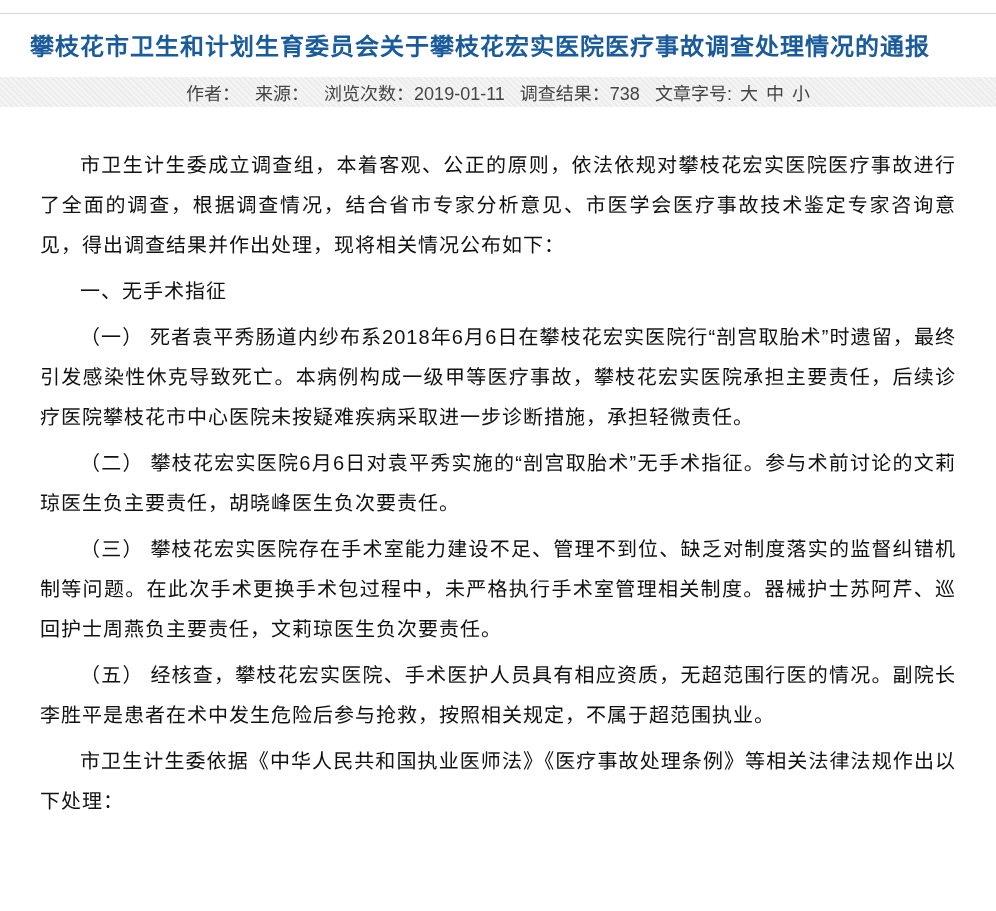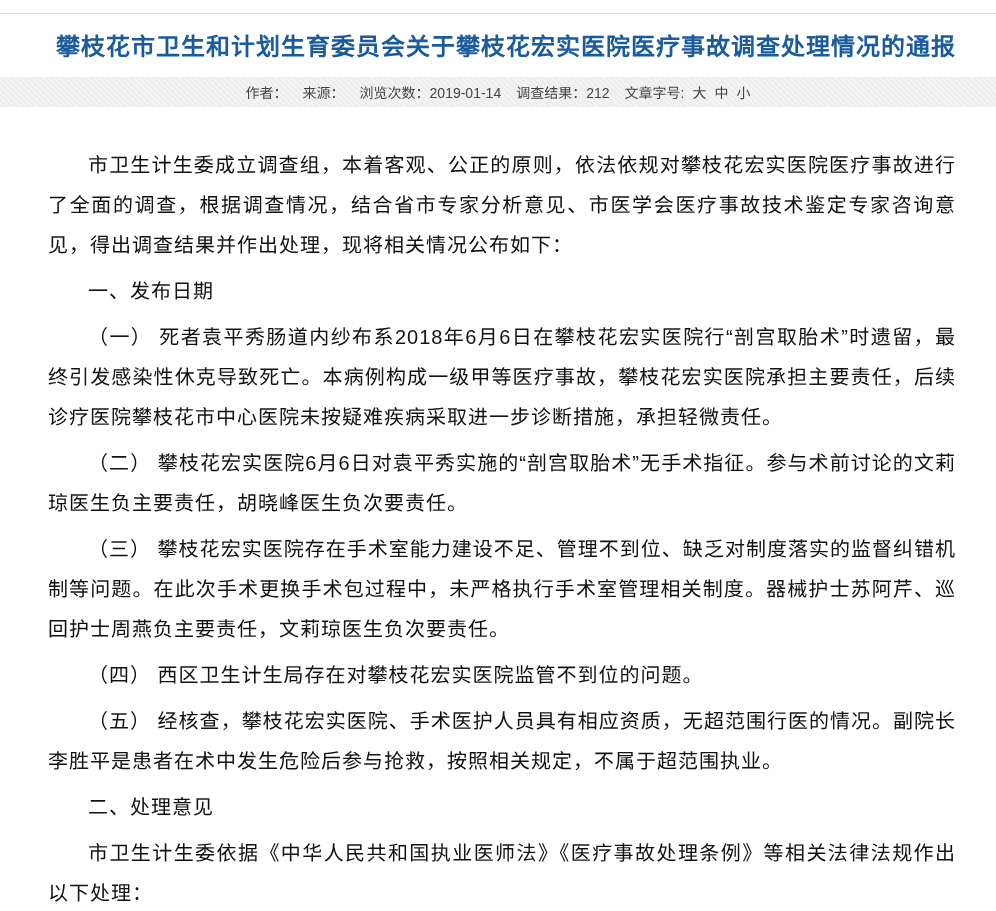--- a/index.html
+++ b/index.html
@@ -13,39 +13,38 @@
   }
   .top-strip {
     height: 14px;
     border-bottom: 1px solid #cfdce6;
     background: #ffffff;
   }
   .page-title {
     color: #1a5b9c;
     font-size: 24px;
     font-weight: bold;
-    text-align: center;
-    padding: 17px 30px 15px 46px;
+    padding: 17px 30px 15px 30px;
     letter-spacing: 1px;
     line-height: 1.3;
     white-space: nowrap;
   }
   .meta-bar {
     height: 30px;
     background-color: #efefef;
     background-image: repeating-linear-gradient(
       45deg,
       #ededed 0px, #ededed 2px,
       #f4f4f4 2px, #f4f4f4 4px
     );
     display: flex;
     align-items: center;
     justify-content: center;
     column-gap: 15px;
-    font-size: 14px;
+    font-size: 18px;
     color: #444444;
   }
   .meta-item { white-space: nowrap; color: #444444; }
   .font-size-group { display: inline-flex; align-items: center; column-gap: 8px; }
   .font-size-option {
     color: #444444;
     text-decoration: none;
     cursor: pointer;
   }
   .article {
@@ -53,49 +52,46 @@
     color: #111111;
   }
   .para {
     font-size: 20px;
     line-height: 40px;
     letter-spacing: 1px;
     text-indent: 2em;
     text-align: justify;
     margin-bottom: 6px;
     color: #111111;
-    margin-left: 8px;
   }
   .para.heading {
     text-align: left;
   }
 </style>
 </head>
 <body>
 
 <div class="top-strip"></div>
 
 <h1 class="page-title">攀枝花市卫生和计划生育委员会关于攀枝花宏实医院医疗事故调查处理情况的通报</h1>
 
 <div class="meta-bar">
   <span class="meta-item">作者：</span>
   <span class="meta-item">来源：</span>
-  <span class="meta-item"><span>浏览次数：</span><span>2019-01-14</span></span>
-  <span class="meta-item"><span>调查结果：</span><span>212</span></span>
+  <span class="meta-item"><span>浏览次数：</span><span>2019-01-11</span></span>
+  <span class="meta-item"><span>调查结果：</span><span>738</span></span>
   <span class="meta-item font-size-group">
     <span>文章字号:</span>
     <a class="font-size-option">大</a>
     <a class="font-size-option">中</a>
     <a class="font-size-option">小</a>
   </span>
 </div>
 
 <div class="article">
     <p class="para body">市卫生计生委成立调查组，本着客观、公正的原则，依法依规对攀枝花宏实医院医疗事故进行了全面的调查，根据调查情况，结合省市专家分析意见、市医学会医疗事故技术鉴定专家咨询意见，得出调查结果并作出处理，现将相关情况公布如下：</p>
-    <p class="para heading">一、发布日期</p>
+    <p class="para heading">一、无手术指征</p>
     <p class="para body">（一） 死者袁平秀肠道内纱布系2018年6月6日在攀枝花宏实医院行“剖宫取胎术”时遗留，最终引发感染性休克导致死亡。本病例构成一级甲等医疗事故，攀枝花宏实医院承担主要责任，后续诊疗医院攀枝花市中心医院未按疑难疾病采取进一步诊断措施，承担轻微责任。</p>
     <p class="para body">（二） 攀枝花宏实医院6月6日对袁平秀实施的“剖宫取胎术”无手术指征。参与术前讨论的文莉琼医生负主要责任，胡晓峰医生负次要责任。</p>
     <p class="para body">（三） 攀枝花宏实医院存在手术室能力建设不足、管理不到位、缺乏对制度落实的监督纠错机制等问题。在此次手术更换手术包过程中，未严格执行手术室管理相关制度。器械护士苏阿芹、巡回护士周燕负主要责任，文莉琼医生负次要责任。</p>
-    <p class="para body">（四） 西区卫生计生局存在对攀枝花宏实医院监管不到位的问题。</p>
     <p class="para body">（五） 经核查，攀枝花宏实医院、手术医护人员具有相应资质，无超范围行医的情况。副院长李胜平是患者在术中发生危险后参与抢救，按照相关规定，不属于超范围执业。</p>
-    <p class="para heading">二、处理意见</p>
     <p class="para body">市卫生计生委依据《中华人民共和国执业医师法》《医疗事故处理条例》等相关法律法规作出以下处理：</p>
   </div>
 
 </body></html>

